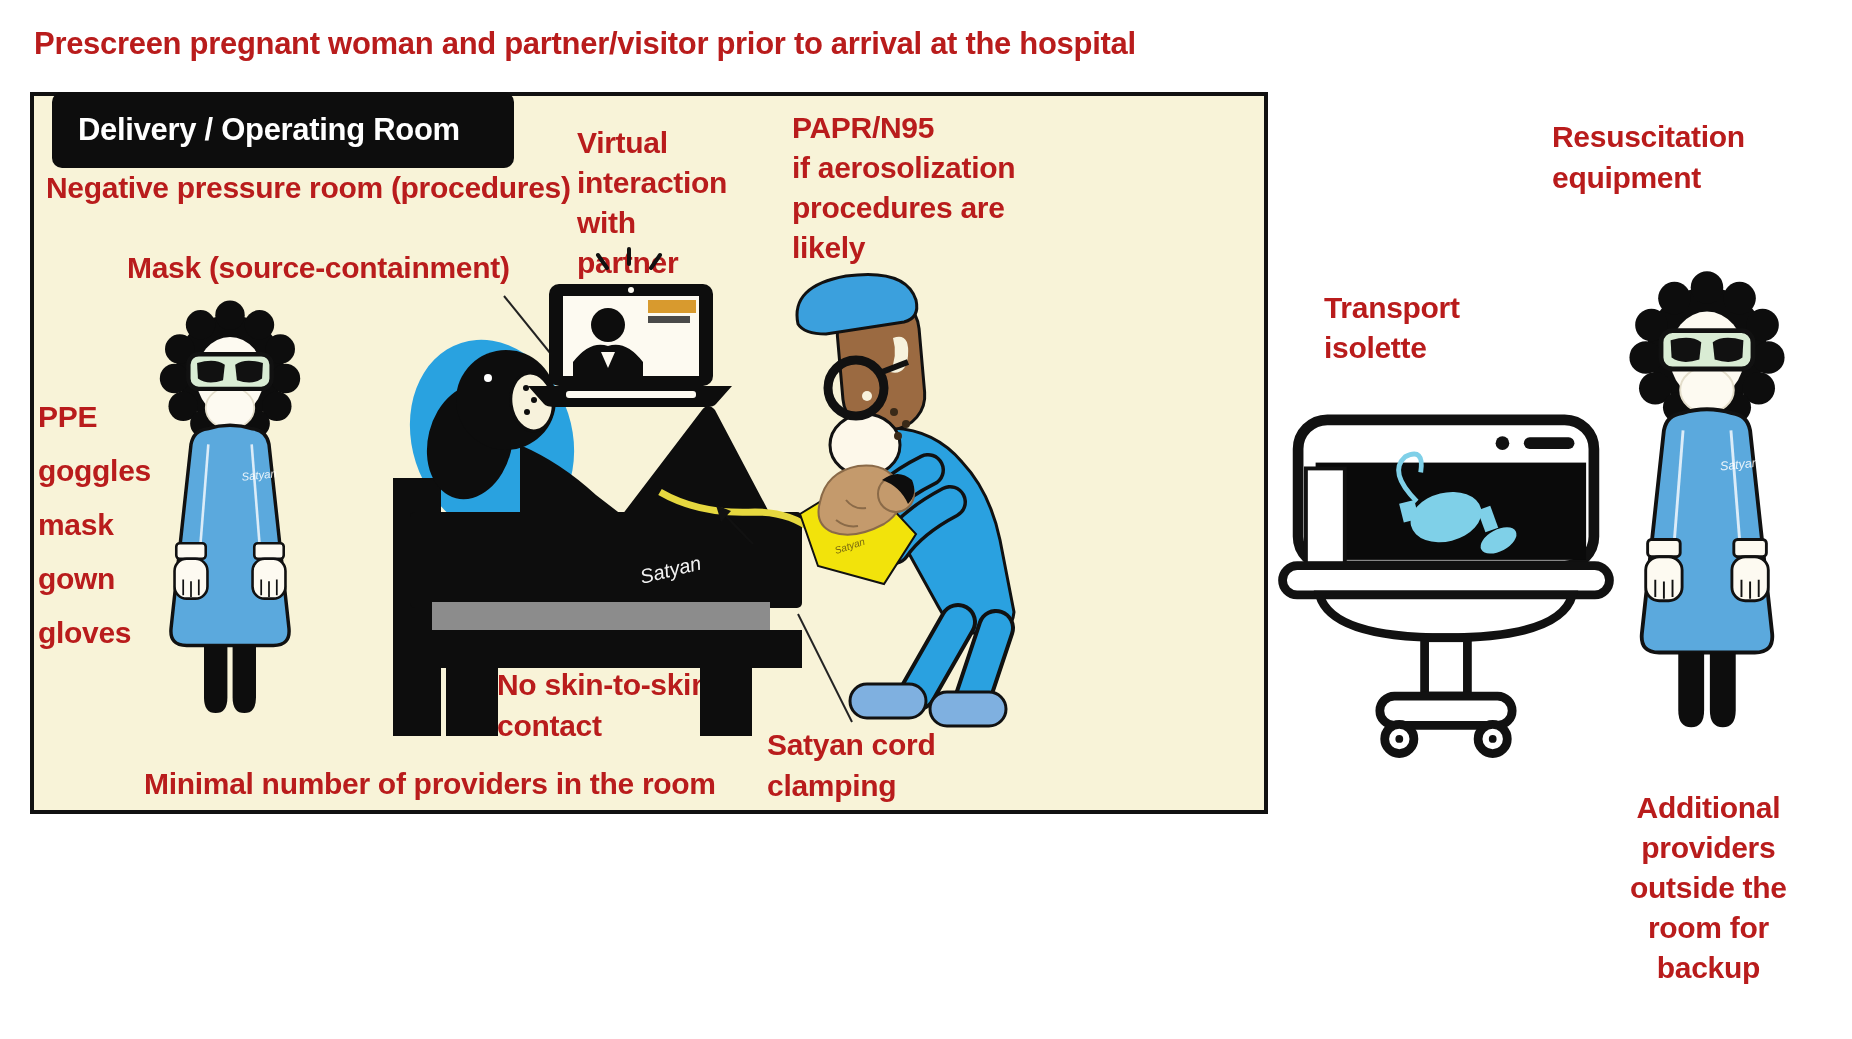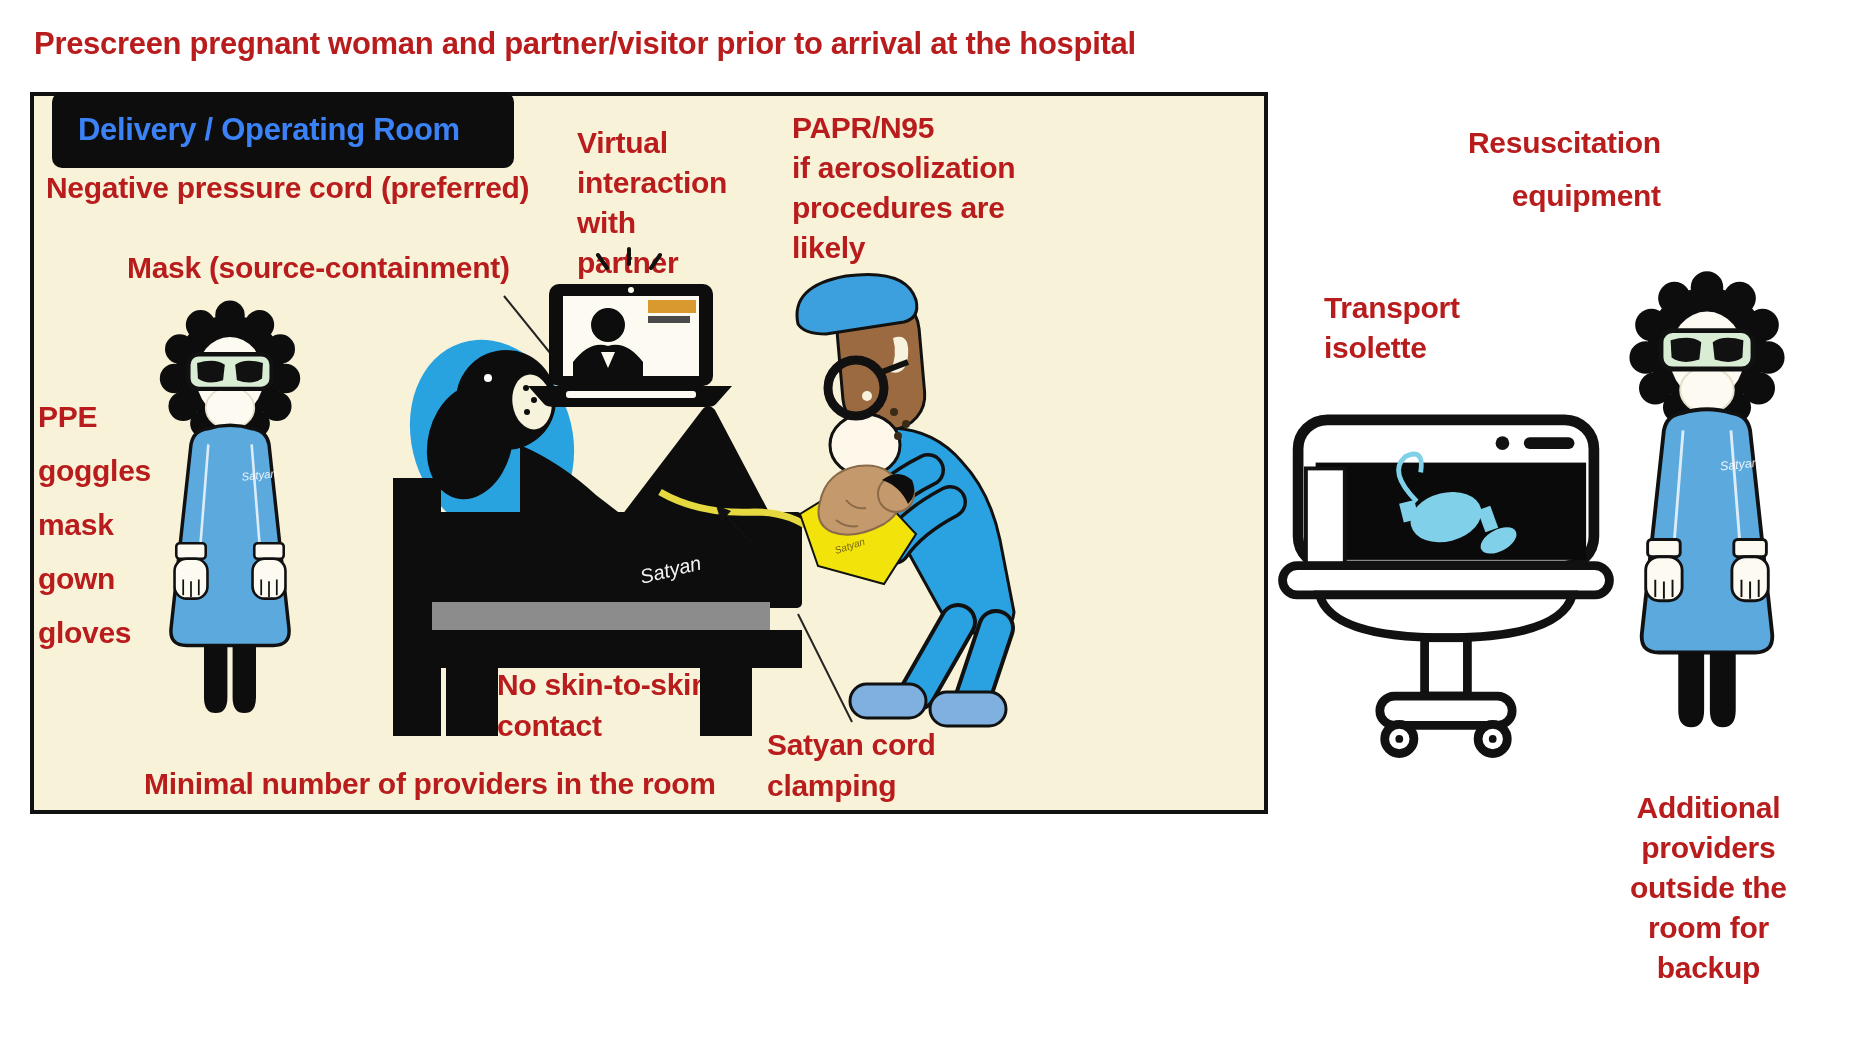--- a/index.html
+++ b/index.html
@@ -5,21 +5,21 @@
   html,body{margin:0;padding:0;background:#ffffff;}
   .canvas{position:relative;width:1852px;height:1039px;background:#ffffff;overflow:hidden;
           font-family:"Liberation Sans",sans-serif;}
   .t{position:absolute;font-weight:700;color:#b91c1c;font-size:30px;line-height:40px;
      letter-spacing:-0.3px;white-space:pre-line;}
   .room-box{position:absolute;left:30px;top:92px;width:1238px;height:722px;
             background:#f8f3d8;border:4px solid #111;box-sizing:border-box;}
   .room-label{position:absolute;left:52px;top:92px;width:462px;height:76px;
               background:#0d0d0d;border-radius:10px;display:flex;align-items:center;
               padding-left:26px;box-sizing:border-box;z-index:3;}
-  .room-label span{color:#3b82f6;font-size:31px;font-weight:700;letter-spacing:-0.3px;}
+  .room-label span{color:#ffffff;font-size:31px;font-weight:700;letter-spacing:-0.3px;}
   .abs{position:absolute;}
   svg{display:block;overflow:visible;}
 </style>
 </head>
 <body>
 
 <div class="canvas">
 
   <svg width="0" height="0">
     <defs>
@@ -67,21 +67,21 @@
     </defs>
   </svg>
 
   <div class="t" style="left:34px;top:24px;font-size:31px;">Prescreen pregnant woman and partner/visitor prior to arrival at the hospital</div>
 
   <div class="room-box"></div>
   <div class="room-label">
     <span>Delivery / Operating Room</span>
   </div>
 
-  <div class="t" style="left:46px;top:168px;">Negative pressure cord (preferred)</div>
+  <div class="t" style="left:46px;top:168px;">Negative pressure room (procedures)</div>
   <div class="t" style="left:127px;top:248px;text-align:right;">Mask (source-containment)</div>
   <div class="t" style="left:577px;top:110px;margin-top:13px;">Virtual
 interaction
 with
 partner</div>
   <div class="t" style="left:792px;top:108px;">PAPR/N95
 if aerosolization
 procedures are
 likely</div>
   <div class="t" style="left:38px;top:390px;line-height:54px;">PPE
@@ -90,21 +90,21 @@
 gown
 gloves</div>
   <div class="t" style="left:497px;top:664px;line-height:41px;">No skin-to-skin
 contact</div>
   <div class="t" style="left:767px;top:724px;line-height:41px;">Satyan cord
 clamping</div>
   <div class="t" style="left:144px;top:764px;">Minimal number of providers in the room</div>
 
   <div class="t" style="left:1324px;top:288px;">Transport
 isolette</div>
-  <div class="t" style="left:1468px;top:116px;line-height:53px;text-align:right;">Resuscitation
+  <div class="t" style="left:1552px;top:116px;line-height:41px;">Resuscitation
 equipment</div>
   <div class="t" style="left:1630px;top:788px;text-align:center;">Additional
 providers
 outside the
 room for
 backup</div>
 
   <svg class="abs" style="left:126px;top:286px;" width="208" height="452" viewBox="0 0 240 520">
     <use href="#provider-figure"></use>
   </svg>

